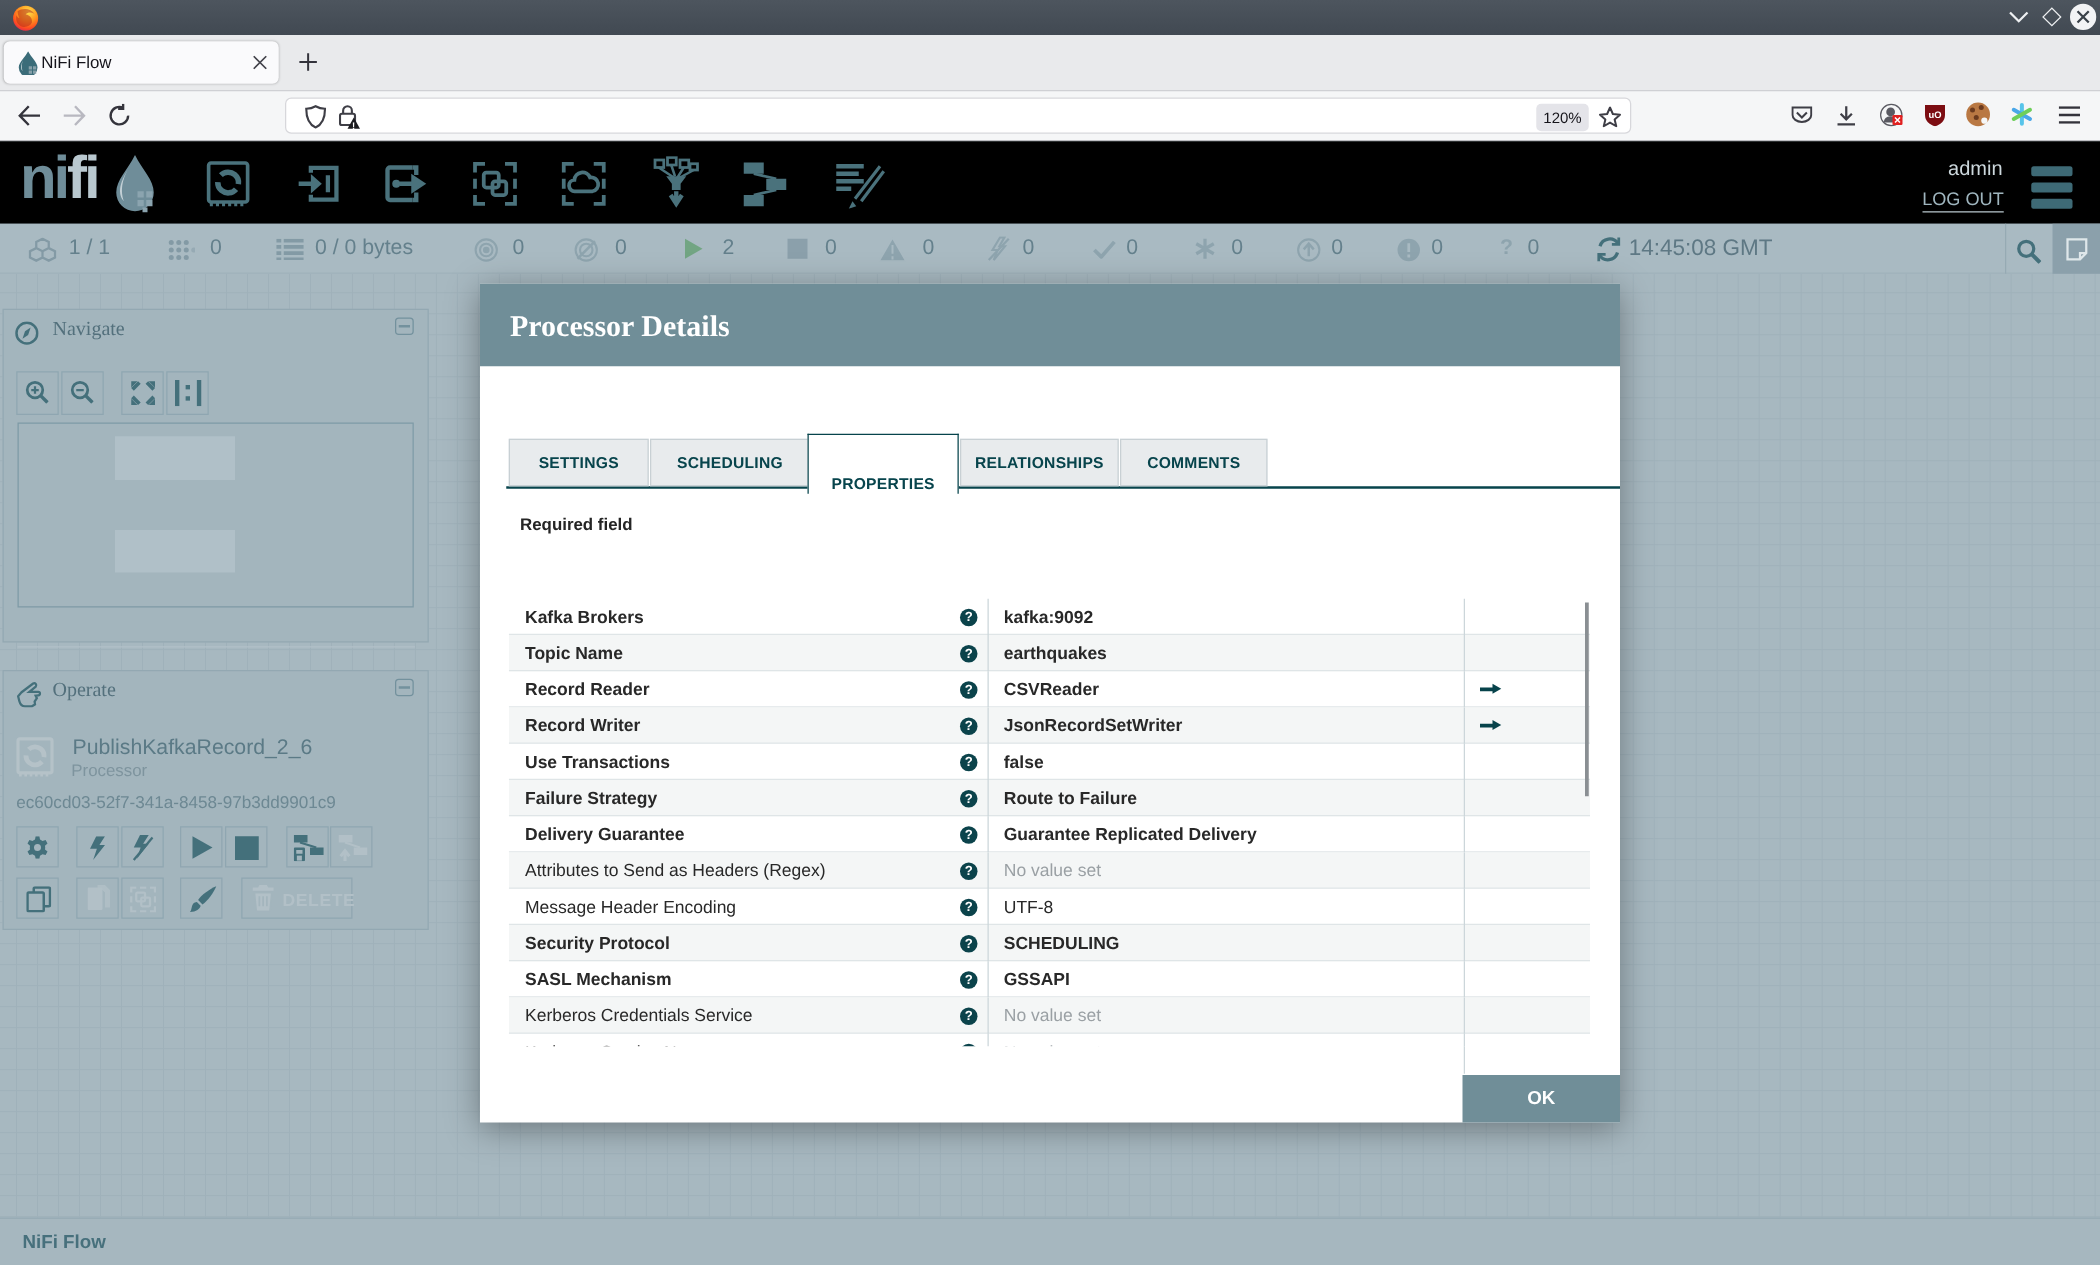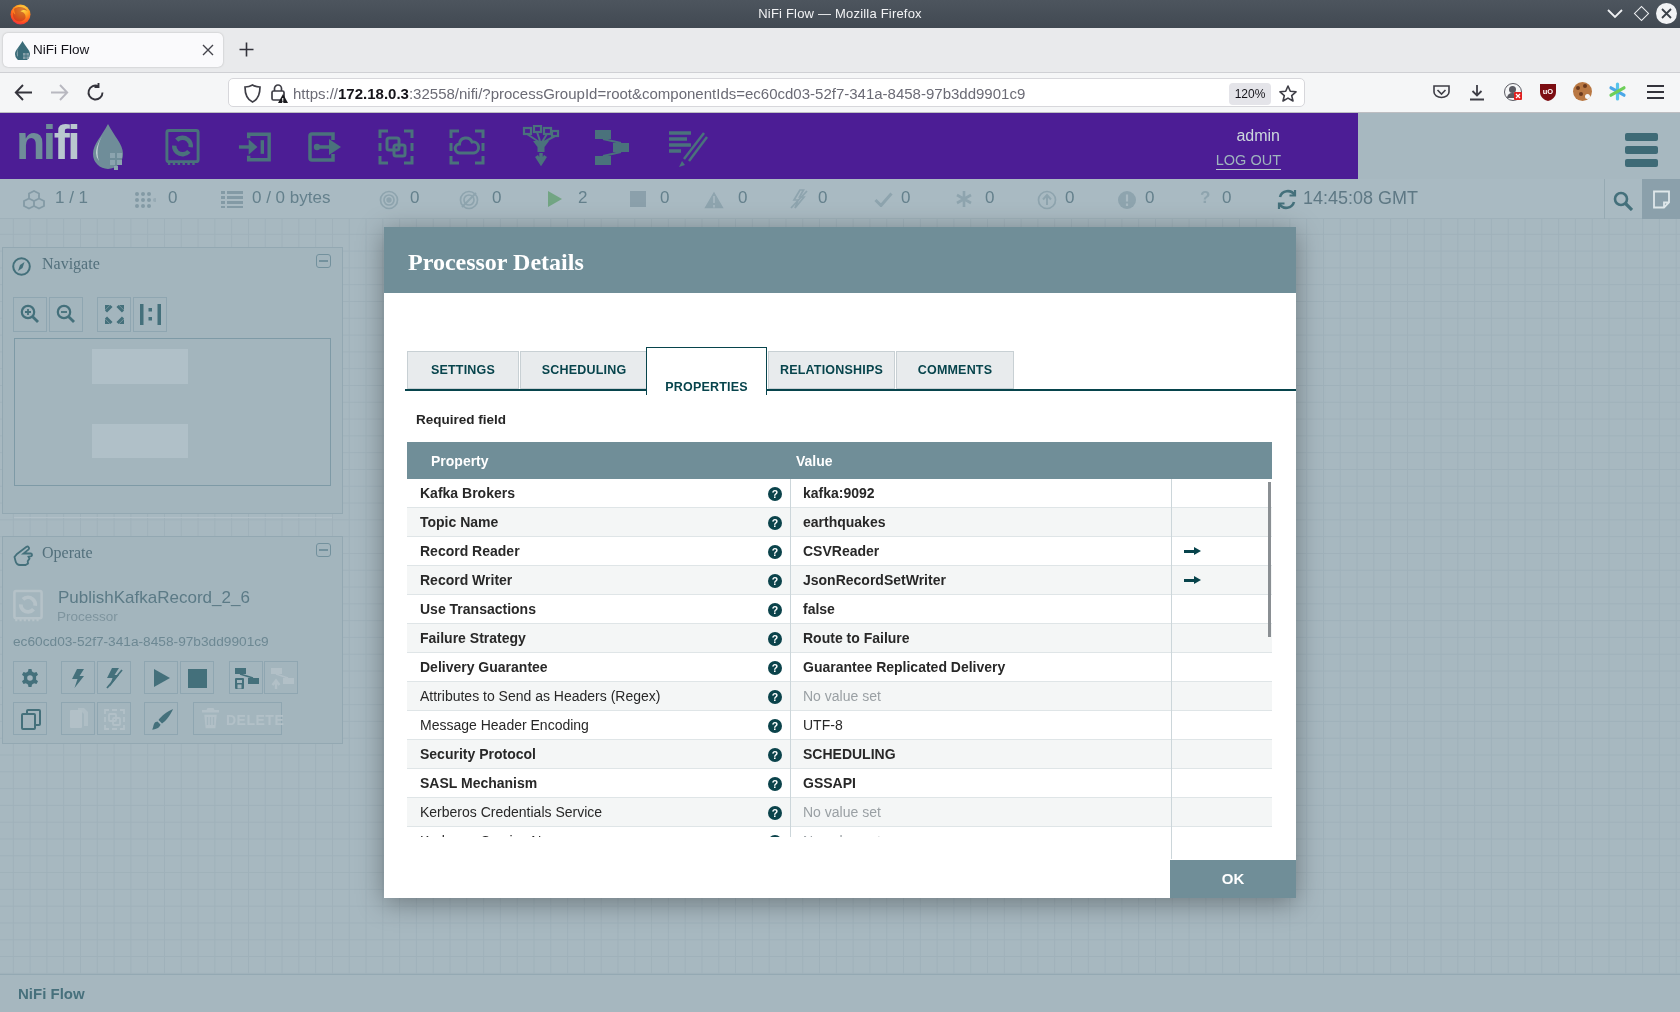--- a/index.html
+++ b/index.html
@@ -14,21 +14,21 @@
   border-radius:5px; box-shadow:0 0 2px rgba(0,0,0,.25); }
 #tab .tlabel { position:absolute; left:30px; top:9px; font-size:13.5px; color:#14131a; }
 #navbar { position:absolute; left:0; top:72px; width:1680px; height:41px; background:#f5f6f7; border-top:1px solid #cfd0d4; border-bottom:1px solid #bdbec2; }
 #urlbar { position:absolute; left:228px; top:5px; width:1077px; height:29px; background:#fff; border:1px solid #d7d7db; border-radius:5px; }
 #urlbar .utext { position:absolute; left:64px; top:5.5px; font-size:15px; color:#6b6b75; white-space:nowrap; overflow:hidden; width:940px; }
 #urlbar .utext b { color:#15141a; font-weight:700; }
 #zoompill { position:absolute; left:1000px; top:3.5px; width:42px; height:22px; background:#e4e4e9; border-radius:4px;
   font-size:12px; color:#15141a; text-align:center; line-height:22px; }
 
 #nifi { position:absolute; left:0; top:113px; width:1680px; height:899px; background:#a7b8c0; }
-#nheader { position:absolute; left:0; top:0; width:1358px; height:66px; background:#4c1d95; }
+#nheader { position:absolute; left:0; top:0; width:1680px; height:66px; background:#000000; }
 #nstatus { position:absolute; left:0; top:66px; width:1680px; height:40px; background:#a9bac2; border-bottom:1px solid #9fb1ba; }
 #ncanvas { position:absolute; left:0; top:106px; width:1680px; height:793px;
   background-image:linear-gradient(#9fb1ba 1px, transparent 1px),linear-gradient(90deg,#9fb1ba 1px, transparent 1px);
   background-size:16.8px 16.8px; background-position:-4px -2px; }
 .npanel { position:absolute; background:#a3b5bd; border:1px solid #93a8b2; }
 #navigate { left:2px; top:134px; width:341px; height:267px; }
 #operate { left:2px; top:423px; width:341px; height:208px; }
 .ptitle { position:absolute; left:39px; top:7px; font-size:16px; color:#53707c; font-family:"Liberation Serif",serif; }
 .pminus { position:absolute; right:11px; top:6px; width:15px; height:14px; border:1.5px solid #73919d; border-radius:3px; color:#73919d; }
 .pminus:after { content:""; position:absolute; left:2px; right:2px; top:4.5px; border-top:2px solid #73919d; }
@@ -84,21 +84,20 @@
       <radialGradient id="ffo" cx="60%" cy="25%" r="80%">
         <stop offset="0%" stop-color="#ffe14d"></stop>
           <stop offset="45%" stop-color="#ff9a1f"></stop>
           <stop offset="80%" stop-color="#ff4f1f"></stop>
           <stop offset="100%" stop-color="#e22850"></stop>
       </radialGradient>
     </defs>
     <circle cx="10.5" cy="10.5" r="10" fill="url(#ffo)"></circle>
     <path d="M4 5 C8 2 15 2.5 17.5 7 C15 5.5 12 6 10.5 7.5 C14 8 16 10.5 15.5 14 C14 17.5 9 18.5 6 16.5 C3 14.5 2.5 11 3.2 8.2 C3.6 9.5 4.5 10.2 5.5 10.3 C4.5 8.6 4.2 6.5 4 5 Z" fill="#b5301c" opacity=".55"></path>
   </svg>
-  <div class="ttext">NiFi Flow — Mozilla Firefox</div>
   <svg class="ic abs" style="left:1607px;top:9px;" width="16" height="10" viewBox="0 0 16 10" fill="none" stroke="#eef0f2" stroke-width="1.8">
       <path d="M1 1 L8 8 L15 1"></path>
     </svg>
   <rect class="abs" style="left:1636px;top:8px;width:11px;height:11px;border:1.8px solid #eef0f2;transform:rotate(45deg);"></rect>
   <div class="abs" style="left:1656px;top:3px;width:21px;height:21px;border-radius:50%;background:#f2f3f5;">
     <svg class="ic abs" style="left:5px;top:5px;" width="11" height="11" viewBox="0 0 11 11" stroke="#3a4149" stroke-width="1.8">
         <path d="M1 1 L10 10 M10 1 L1 10"></path>
       </svg>
   </div>
 </div>
@@ -139,21 +138,20 @@
   <div id="urlbar">
     <svg class="ic abs" style="left:15px;top:5px;" width="17" height="19" viewBox="0 0 17 19" fill="none" stroke="#3e3e46" stroke-width="1.7">
       <path d="M8.5 1 C10.5 2.2 13 3 16 3 C16 10 14 15.5 8.5 18 C3 15.5 1 10 1 3 C4 3 6.5 2.2 8.5 1 Z"></path>
     </svg>
     <svg class="ic abs" style="left:42px;top:5px;" width="15" height="18" viewBox="0 0 15 18" fill="none" stroke="#3e3e46" stroke-width="1.7">
       <rect x="1" y="7" width="12" height="9" rx="1.5"></rect>
       <path d="M3.5 7 V4.5 a3.5 3.5 0 0 1 7 0 V7"></path>
     </svg>
     <path class="abs" style="left:49px;top:15px;width:0;height:0;border-left:5px solid transparent;border-right:5px solid transparent;border-bottom:9px solid #1b1b1f;"></path>
     <div class="abs" style="left:52.5px;top:17px;width:3px;height:6px;color:#fff;font-size:7.5px;font-weight:700;">!</div>
-    <div class="utext">https://<b>172.18.0.3</b>:32558/nifi/?processGroupId=root&amp;componentIds=ec60cd03-52f7-341a-8458-97b3dd9901c9</div>
     <div id="zoompill">120%</div>
     <svg class="ic abs" style="left:1050px;top:6px;" width="18" height="17" viewBox="0 0 18 17" fill="none" stroke="#3e3e46" stroke-width="1.6">
       <path d="M9 1 L11.3 6.2 17 6.8 12.7 10.6 14 16 9 13.1 4 16 5.3 10.6 1 6.8 6.7 6.2 Z" stroke-linejoin="round"></path>
     </svg>
   </div>
   <svg class="ic abs" style="left:1433px;top:11px;" width="17" height="17" viewBox="0 0 17 17" fill="none" stroke="#3e3e46" stroke-width="1.6">
     <path d="M1 2 h15 v6 a7.5 5.5 0 0 1 -15 0 z"></path>
     <path d="M4.5 6 L8.5 10 L12.5 6"></path>
   </svg>
   <svg class="ic abs" style="left:1469px;top:11px;" width="16" height="17" viewBox="0 0 16 17" fill="none" stroke="#3e3e46" stroke-width="1.8">
@@ -492,24 +490,20 @@
   <div class="tabrow">
     <div class="underline"></div>
     <div class="tab" style="left:23px;width:112px;"><span>SETTINGS</span></div>
     <div class="tab" style="left:136px;width:128px;"><span>SCHEDULING</span></div>
     <div class="tab active" style="left:262px;width:121px;"><span>PROPERTIES</span></div>
     <div class="tab" style="left:384px;width:127px;"><span>RELATIONSHIPS</span></div>
     <div class="tab" style="left:512px;width:118px;"><span>COMMENTS</span></div>
   </div>
   <div id="required">Required field</div>
   <div id="ptable">
-    <div id="pthead">
-        <span class="c1">Property</span>
-        <span class="c2">Value</span>
-      </div>
     <div class="prow" style="top:37px;">
         <span class="name">Kafka Brokers</span>
         <span class="q">?</span>
         <span class="sep1"></span>
         <span class="val">kafka:9092</span>
         <span class="sep2"></span>
       </div>
     <div class="prow even" style="top:66px;">
         <span class="name">Topic Name</span>
         <span class="q">?</span>

